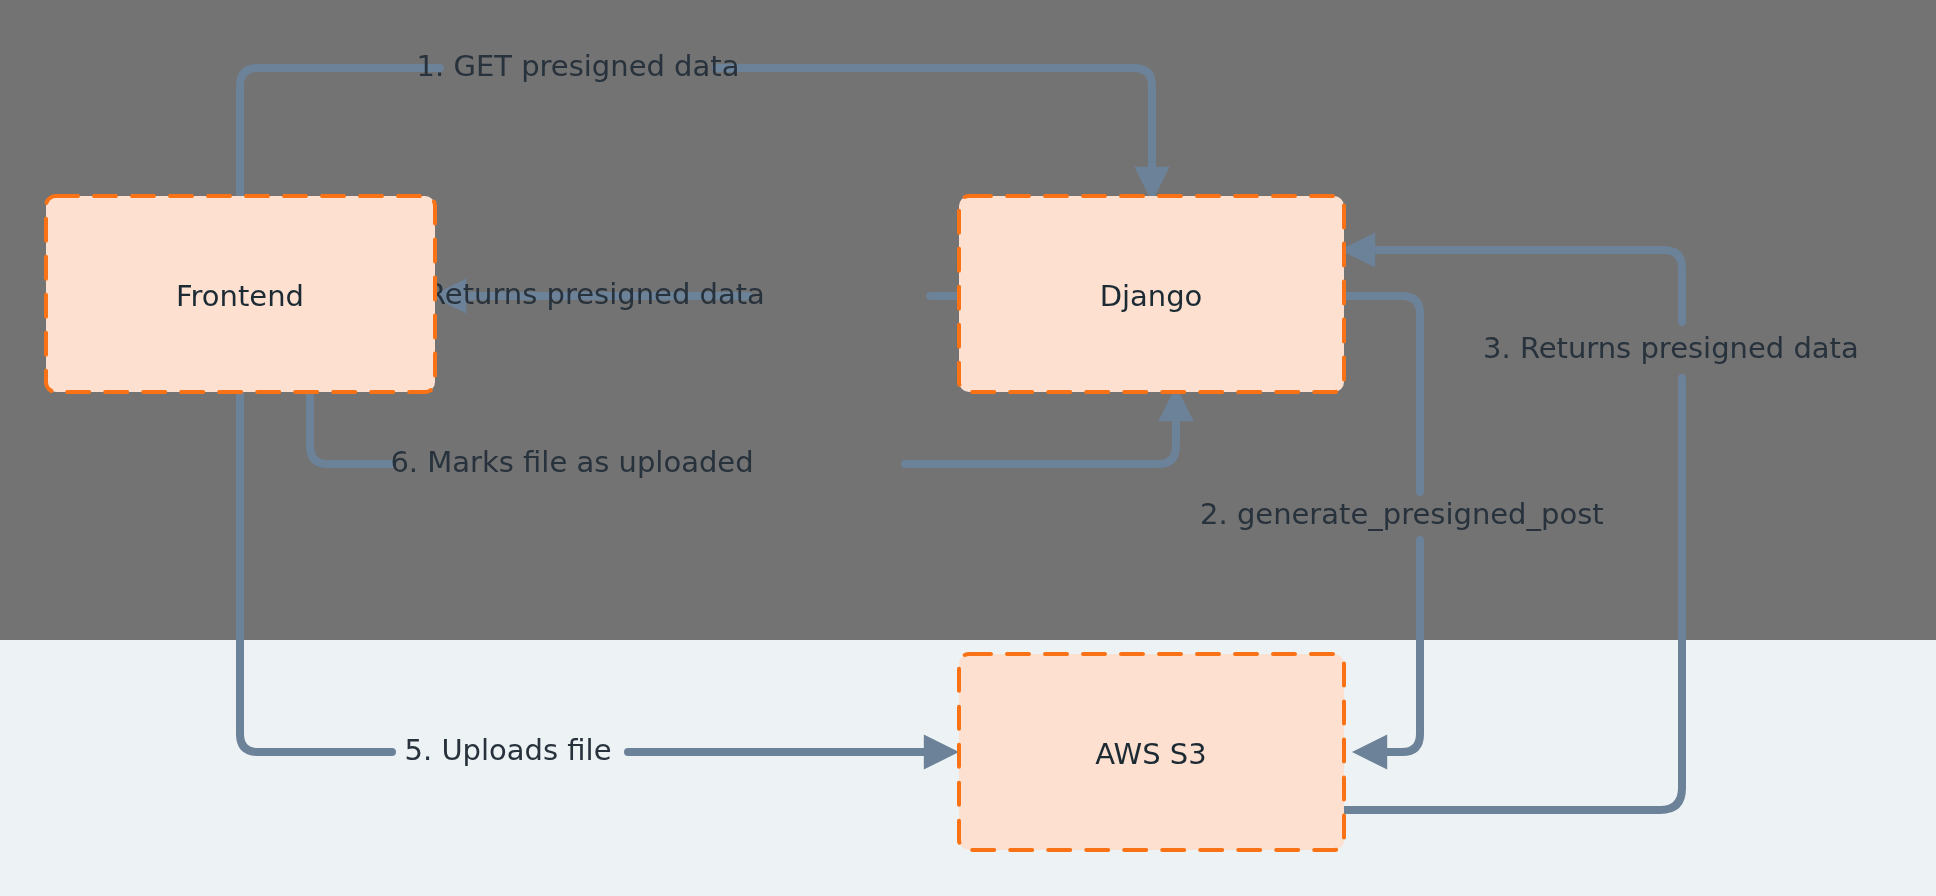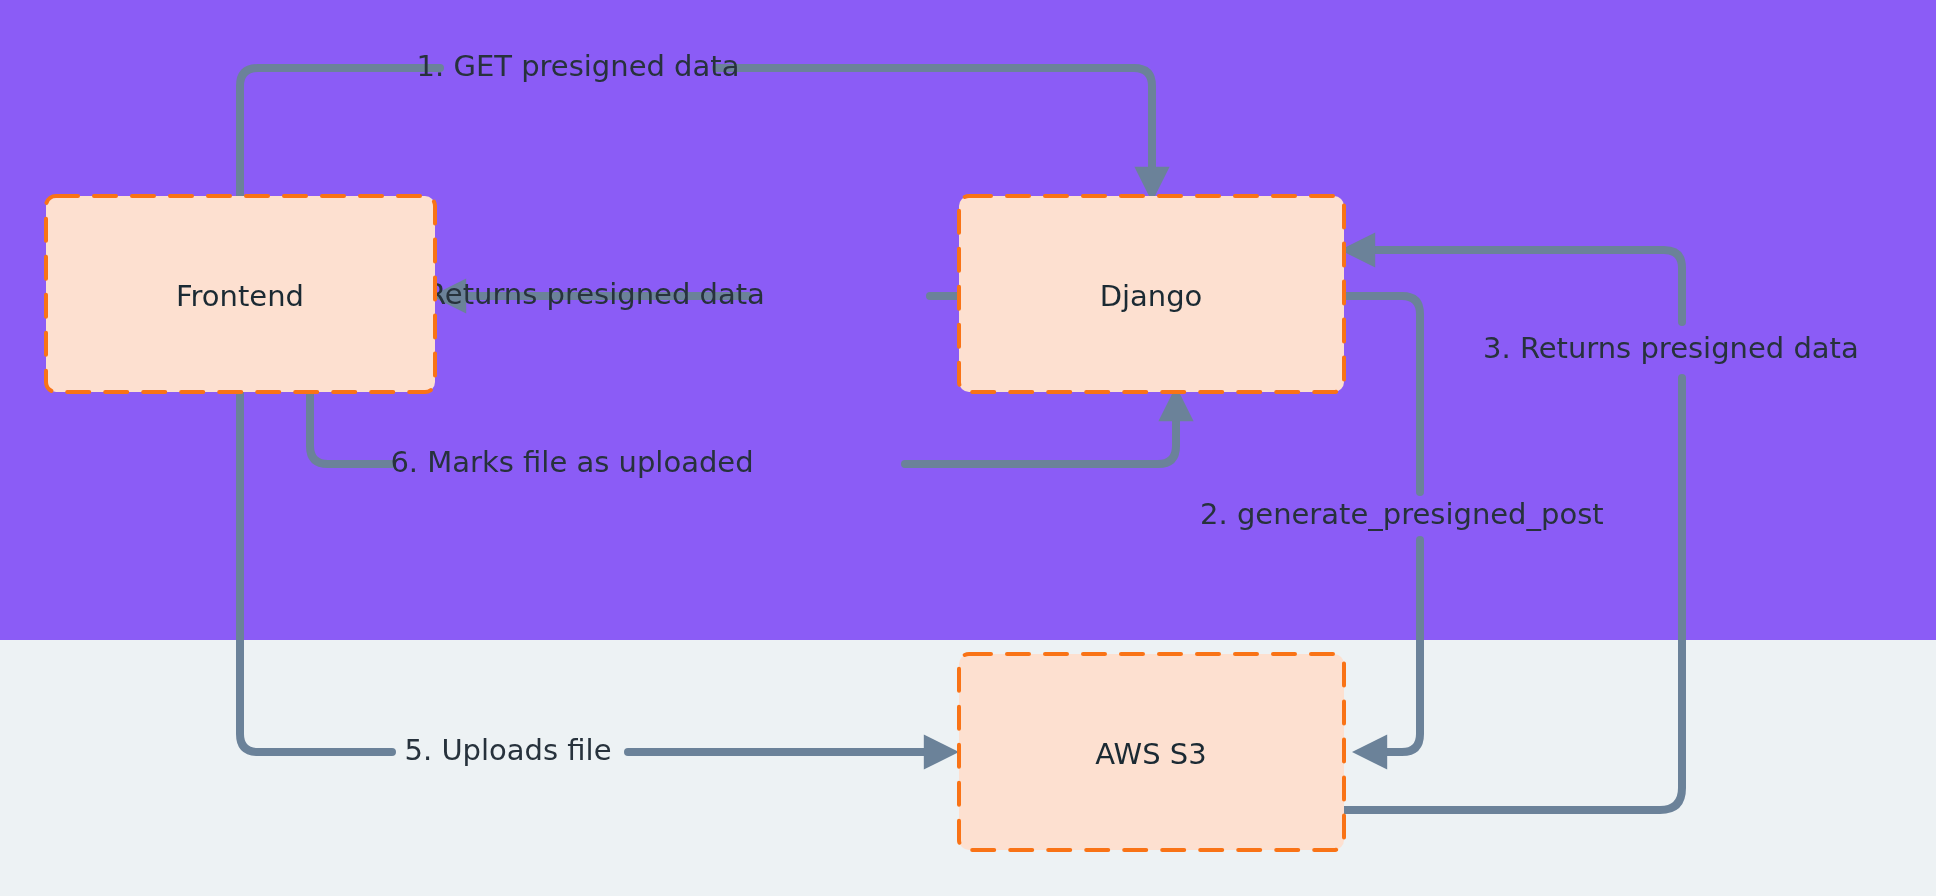--- a/index.html
+++ b/index.html
@@ -10,21 +10,21 @@
   body {
     width: 1936px;
     height: 896px;
     overflow: hidden;
     font-family: "DejaVu Sans", sans-serif;
   }
   #diagram-canvas {
     position: relative;
     width: 1936px;
     height: 640px;
-    background: #8b5cf6;
+    background: #737373;
   }
   #diagram-svg {
     position: absolute;
     inset: 0;
     width: 1936px;
     height: 896px;
   }
   .node-rect {
     fill: #fde0d0;
     stroke: #f97316;

